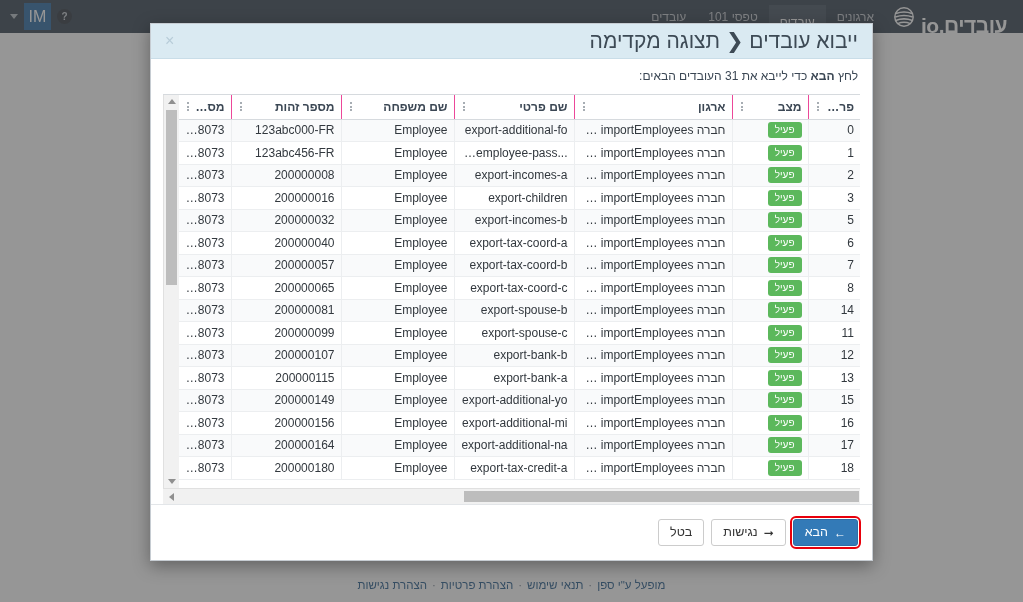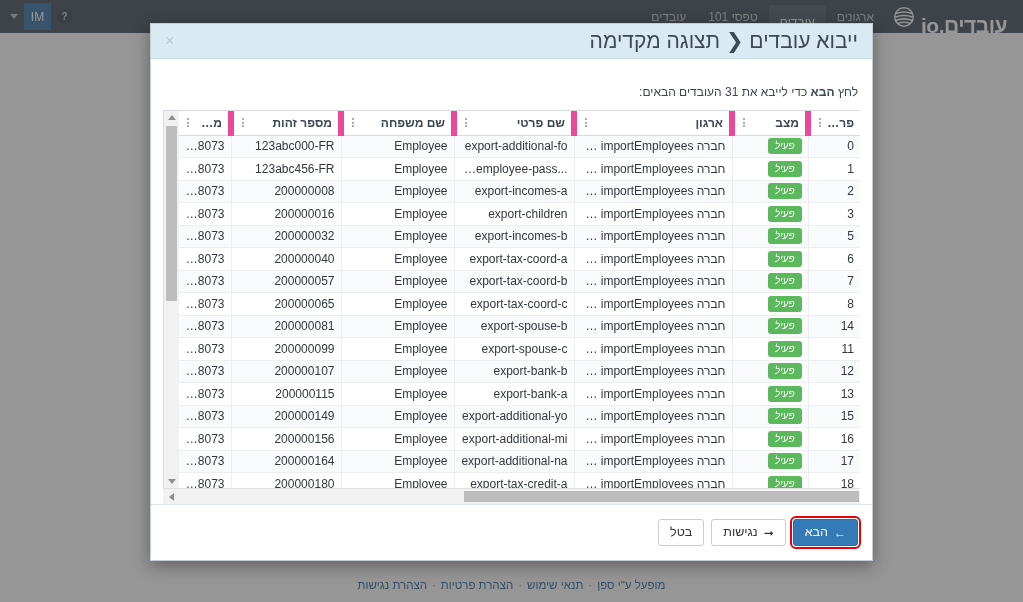--- a/index.html
+++ b/index.html
@@ -47,21 +47,21 @@
   .caret-down {
     width: 0; height: 0;
     border-left: 4px solid transparent;
     border-right: 4px solid transparent;
     border-top: 5px solid #b9c0c7;
   }
   .avatar-box {
     width: 27px; height: 27px;
     background: #2f6ea5;
     color: #ffffff;
-    font-size: 12px;
+    font-size: 16px;
     display: flex; align-items: center; justify-content: center;
   }
   .help-icon {
     width: 15px; height: 15px; border-radius: 50%;
     background: #333b44; color: #c9ced4;
     font-size: 10px; font-weight: 700;
     display: flex; align-items: center; justify-content: center;
     line-height: 1;
   }
 
@@ -107,21 +107,21 @@
   }
   #modal-close {
     position: absolute; left: 10px; top: 50%;
     transform: translateY(-50%);
     font-size: 16px; color: #b7ccd8;
     cursor: pointer; line-height: 1;
     background: none; border: none; padding: 2px 4px;
   }
   #modal-body {
     flex: 1;
-    padding: 24px 12px 0 12px;
+    padding: 8px 12px 0 12px;
     display: flex; flex-direction: column;
     overflow: hidden;
   }
   #instruction {
     font-size: 12px; color: #3b4754;
     text-align: right;
     margin: 2px 2px 11px 2px;
   }
   #instruction b { font-weight: 700; }
 
@@ -154,21 +154,21 @@
   }
   table.grid th {
     background: #ffffff;
     color: #3b4754;
     font-weight: 700;
     font-size: 12px;
     height: 24px;
     padding: 0 6px;
     text-align: right;
     border-bottom: 1px solid #d6dade;
-    border-left: 6px solid #ec4899;
+    border-left: 1px solid #ec4899;
     white-space: nowrap;
     overflow: hidden;
     position: relative;
     user-select: none;
   }
   table.grid th:last-child { border-left: none; }
   th .th-inner {
     display: flex; align-items: center;
     justify-content: space-between;
     gap: 4px; height: 100%;
@@ -202,21 +202,20 @@
   table.grid tbody tr:nth-child(even) { background: #ffffff; }
 
   .badge-active {
     display: inline-block;
     background: #5cb85c;
     color: #ffffff;
     font-size: 10px;
     border-radius: 3px;
     padding: 1px 7px 2px 7px;
     line-height: 1.3;
-    font-style: italic;
   }
   .cell-status { text-align: left; }
   .cell-num { text-align: left; color: #4a5158; }
   .cell-phone { text-align: left; padding-left: 2px; }
 
   
   #vscroll {
     width: 16px;
     background: #f1f1f1;
     border-left: 1px solid #e0e0e0;

